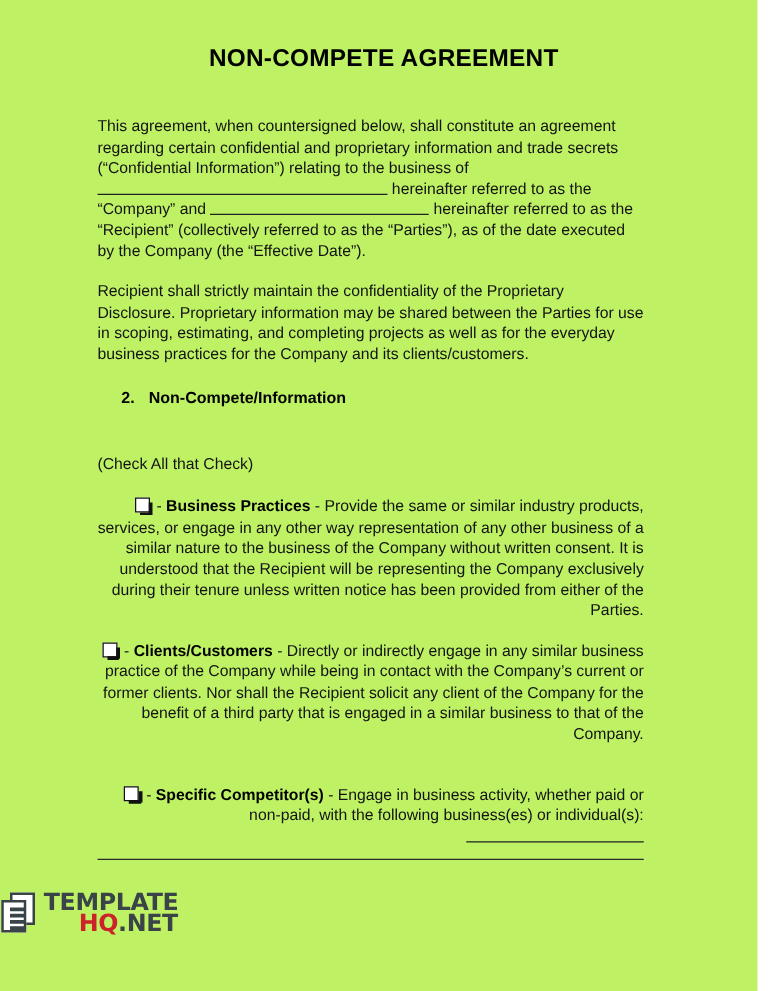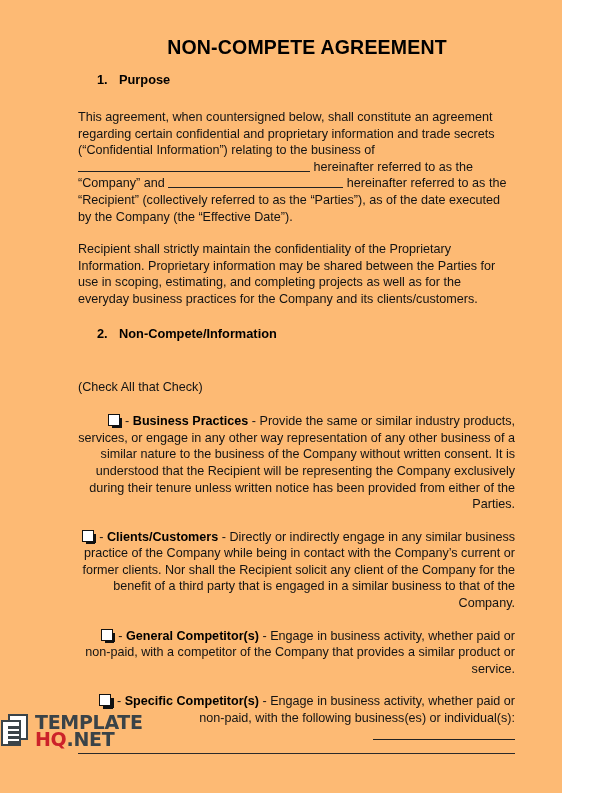--- a/index.html
+++ b/index.html
@@ -12,23 +12,23 @@
     height: 793px;
     position: relative;
     font-family: "Liberation Sans", sans-serif;
     color: #0d0d0d;
     overflow: hidden;
   }
 
   .page {
     position: absolute;
     left: 0; top: 0;
-    width: 562px;
+    width: 606px;
     height: 793px;
-    background: #fdba74;
+    background: #bef264;
   }
 
   .doc-title {
     position: absolute;
     left: 0;
     top: 36px;
     width: 614px;
     text-align: center;
     font-size: 19.5px;
     font-weight: bold;
@@ -163,42 +163,39 @@
   }
   .logo-text {
     line-height: 0.92;
     font-family: "DejaVu Sans", sans-serif;
     font-weight: bold;
     font-size: 19px;
     letter-spacing: -0.3px;
   }
   .logo-row { white-space: nowrap; }
   .t-dark { color: #3a4348; }
-  .t-red  { color: #cc2229; }
+  .t-red  { color: #cc2229; margin-left: 28px; }
 </style>
 </head>
 <body>
 
 <div class="page">
 
   <div class="doc-title">NON-COMPETE AGREEMENT</div>
 
   <div class="content">
 
-    <div class="section-heading">
-      <span class="num">1.</span><span>Purpose</span>
-    </div>
 
     <div class="gap-xl"></div>
 
     <p class="body"><span>This agreement, when countersigned below, shall constitute an agreement regarding certain confidential and proprietary information and trade secrets (“Confidential Information”) relating to the business of </span><span class="blank-inline blank-long"></span><span> hereinafter referred to as the “Company” and </span><span class="blank-inline blank-mid"></span><span> hereinafter referred to as the “Recipient” (collectively referred to as the “Parties”), as of the date executed by the Company (the “Effective Date”).</span></p>
 
     <div class="gap-md"></div>
 
-    <p class="body">Recipient shall strictly maintain the confidentiality of the Proprietary Information. Proprietary information may be shared between the Parties for use in scoping, estimating, and completing projects as well as for the everyday business practices for the Company and its clients/customers.</p>
+    <p class="body">Recipient shall strictly maintain the confidentiality of the Proprietary Disclosure. Proprietary information may be shared between the Parties for use in scoping, estimating, and completing projects as well as for the everyday business practices for the Company and its clients/customers.</p>
 
     <div class="gap-lg"></div>
 
     <div class="section-heading">
       <span class="num">2.</span><span>Non-Compete/Information</span>
     </div>
 
     <div class="gap-xl"></div>
 
 
@@ -209,21 +206,20 @@
     <div class="gap-lg"></div>
 
     <p class="body check-item"><span class="cbox"></span><span> - </span><span class="item-label">Business Practices</span><span> - Provide the same or similar industry products, services, or engage in any other way representation of any other business of a similar nature to the business of the Company without written consent. It is understood that the Recipient will be representing the Company exclusively during their tenure unless written notice has been provided from either of the Parties.</span></p>
 
     <div class="gap-md"></div>
 
     <p class="body check-item"><span class="cbox"></span><span> - </span><span class="item-label">Clients/Customers</span><span> - Directly or indirectly engage in any similar business practice of the Company while being in contact with the Company’s current or former clients. Nor shall the Recipient solicit any client of the Company for the benefit of a third party that is engaged in a similar business to that of the Company.</span></p>
 
     <div class="gap-md"></div>
 
-    <p class="body check-item"><span class="cbox"></span><span> - </span><span class="item-label">General Competitor(s)</span><span> - Engage in business activity, whether paid or non-paid, with a competitor of the Company that provides a similar product or service.</span></p>
 
     <div class="gap-md"></div>
 
     <p class="body check-item"><span class="cbox"></span><span> - </span><span class="item-label">Specific Competitor(s)</span><span> - Engage in business activity, whether paid or non-paid, with the following business(es) or individual(s): </span><span class="blank-inline blank-short"></span></p>
 
     <div class="rule-full"></div>
 
     <div class="gap-md"></div>
 
   </div>

